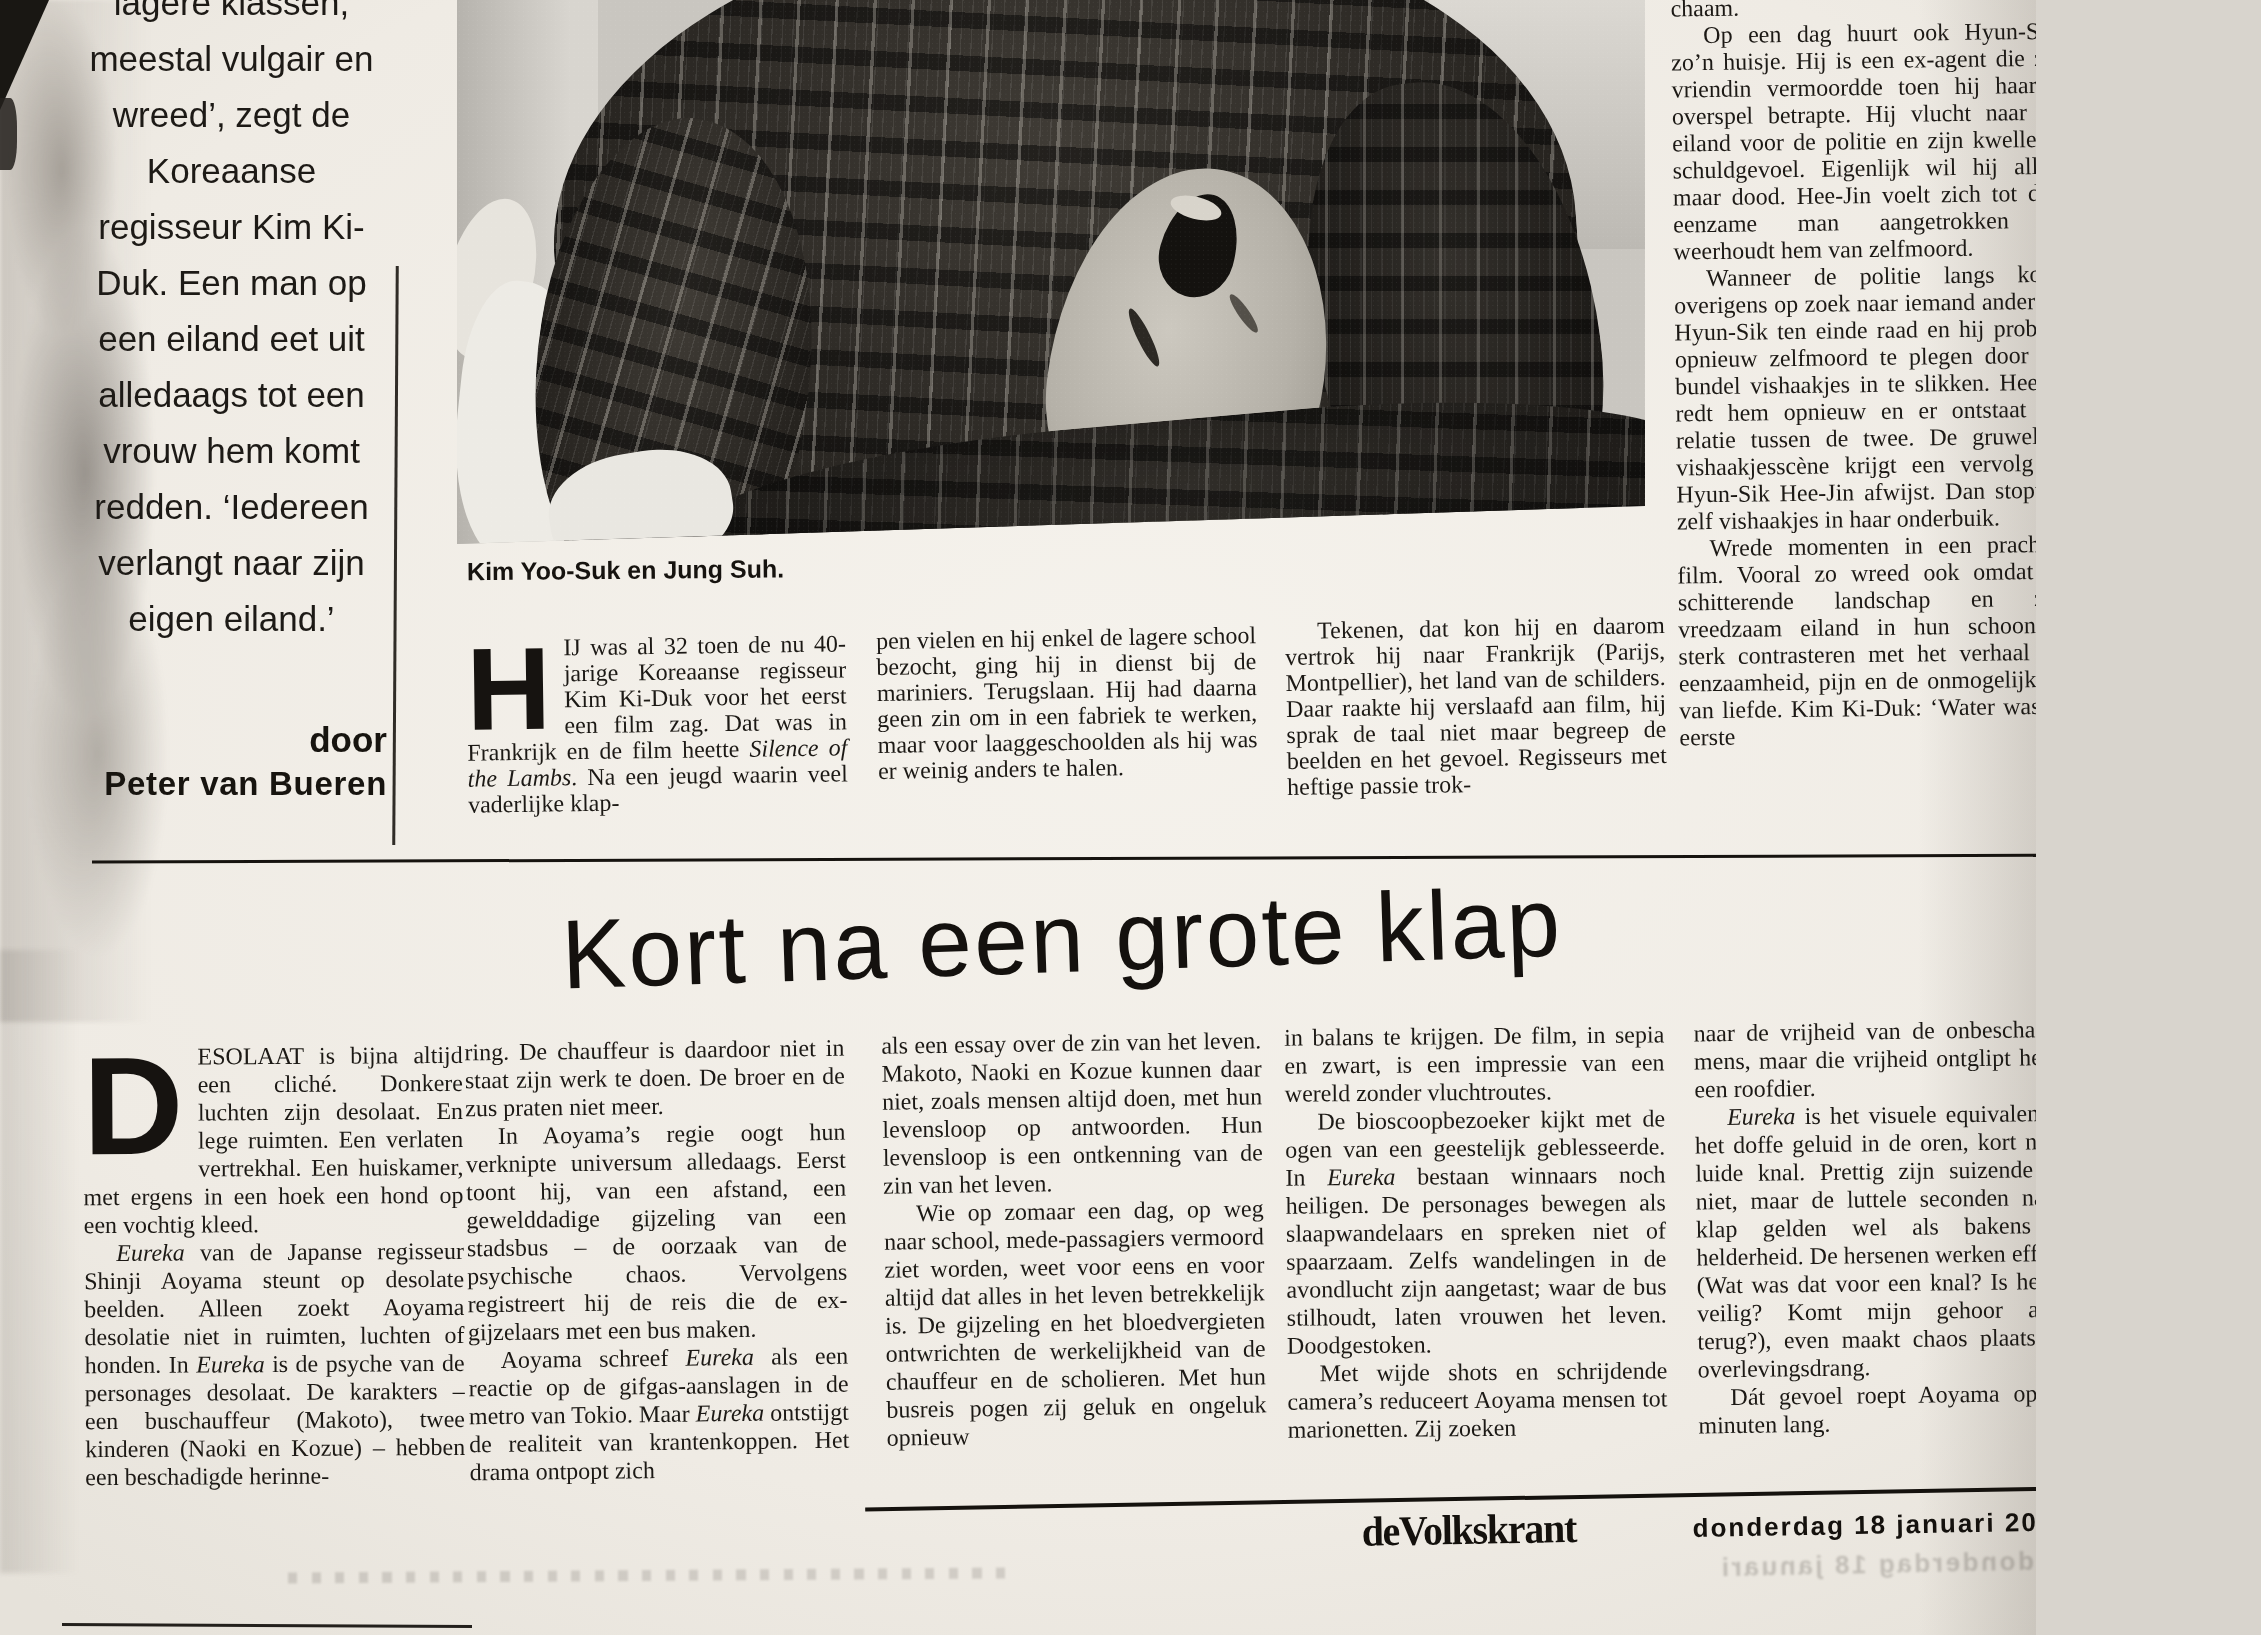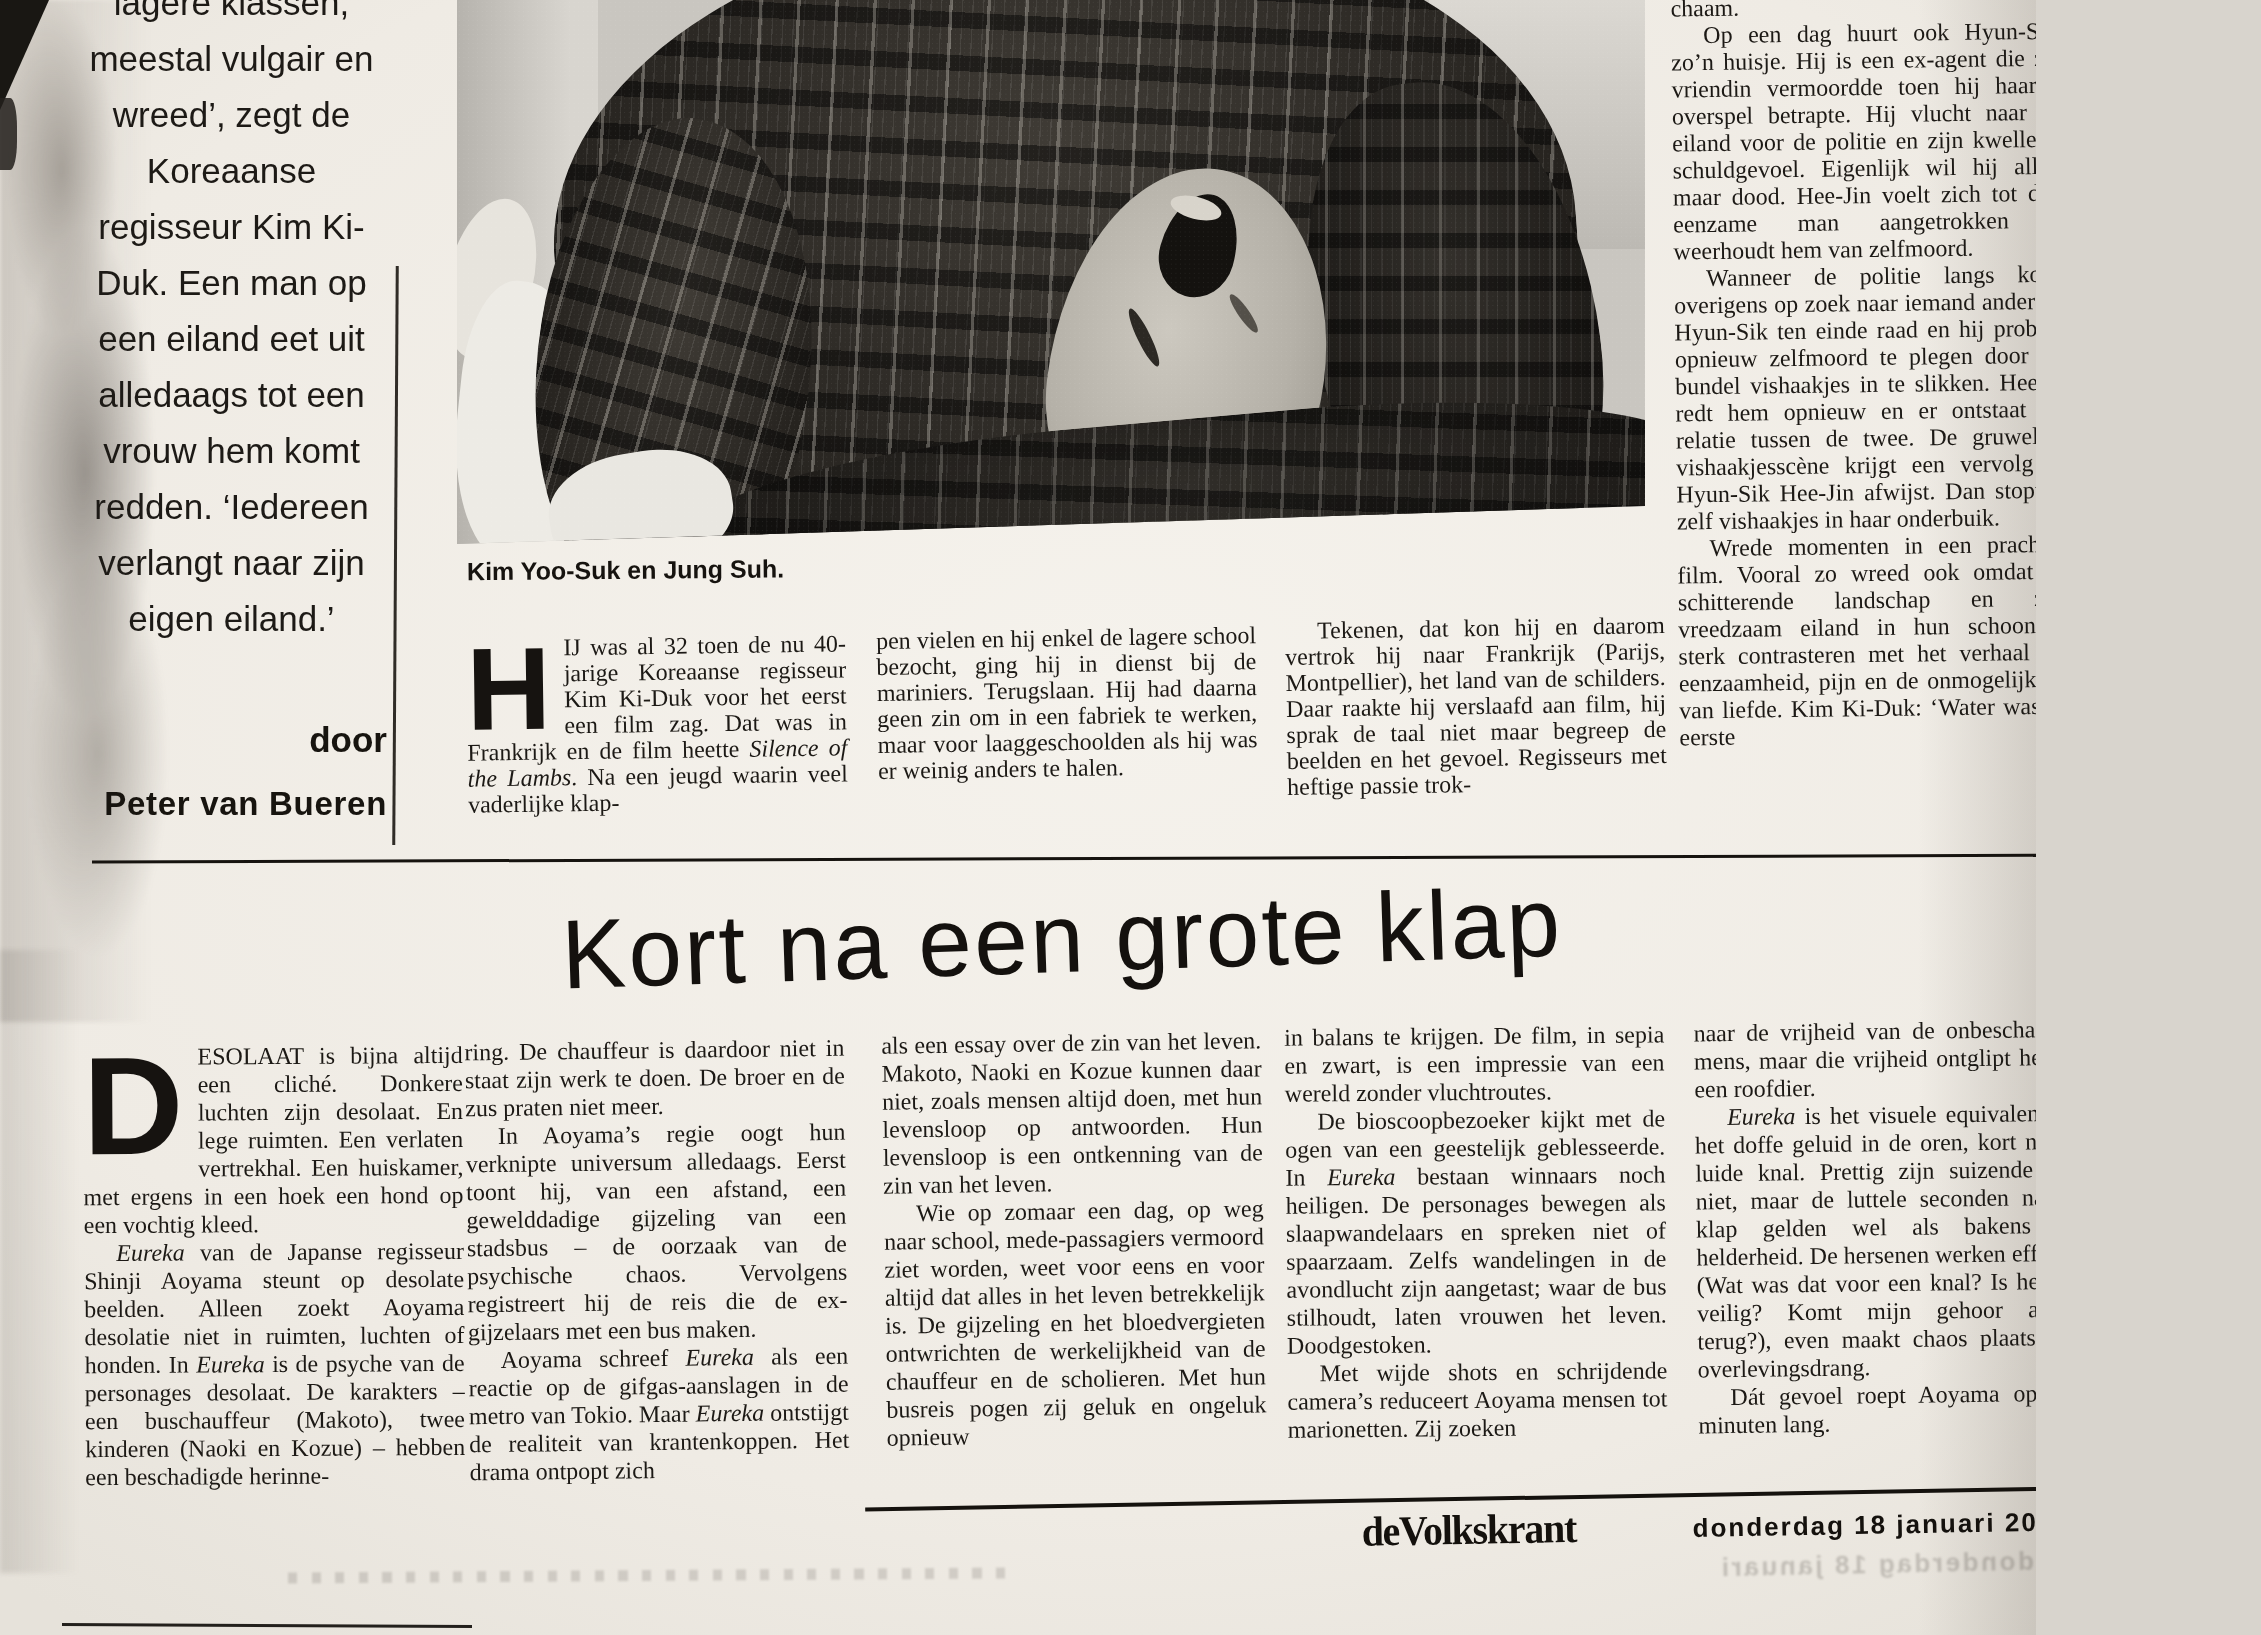--- a/index.html
+++ b/index.html
@@ -29,21 +29,21 @@
                2095px 1281px 2px rgba(90,84,76,.4), 2242px 983px 3.3px rgba(100,94,86,.35);}
   #bottom-line{left:62px;top:1624px;width:410px;height:2.6px;background:#23201c;transform:rotate(.3deg);}
 
   
   #quote{left:76px;top:-25px;width:311px;text-align:center;
          font-family:"Liberation Sans","DejaVu Sans",sans-serif;
          font-size:35px;line-height:56px;color:#1d1a16;}
   #byline{left:76px;top:720px;width:311px;text-align:right;
           font-family:"Liberation Sans","DejaVu Sans",sans-serif;font-weight:700;color:#17140f;}
   #byline .door{font-size:35px;line-height:39px;display:block;}
-  #byline .name{font-size:33px;line-height:39px;display:block;margin-top:25px;letter-spacing:0.7px;}
+  #byline .name{font-size:33px;line-height:39px;display:block;margin-top:5px;letter-spacing:0.7px;}
   #vrule{left:394px;top:266px;width:2.6px;height:579px;background:#302c27;transform:rotate(.35deg);}
 
   
   #photo{left:457px;top:0;width:1188px;height:544px;background:#c9c6c0;overflow:hidden;
          clip-path:polygon(0 0,100% 0,100% 93%,0 100%);}
   #photo .plaid{
     background:
       repeating-linear-gradient(97deg, rgba(225,220,210,.30) 0 3.3px, rgba(225,220,210,0) 3.3px 38px),
       repeating-linear-gradient(7deg, rgba(0,0,0,.45) 0 15.7px, rgba(0,0,0,0) 15.7px 43px),
       repeating-linear-gradient(97deg, rgba(255,255,255,.08) 0 1.3px, rgba(255,255,255,0) 1.3px 10.5px),

